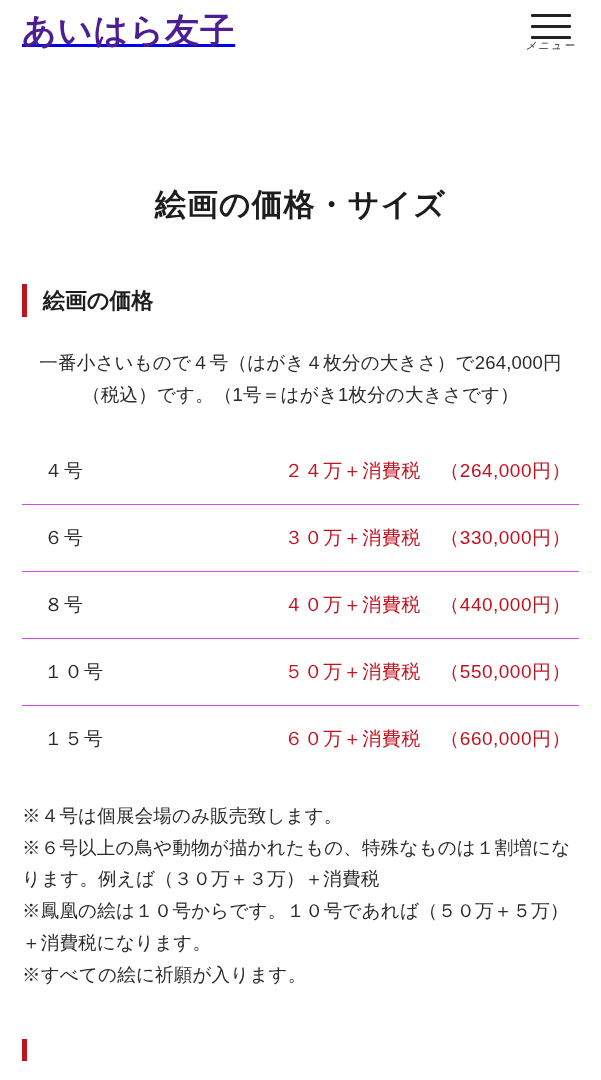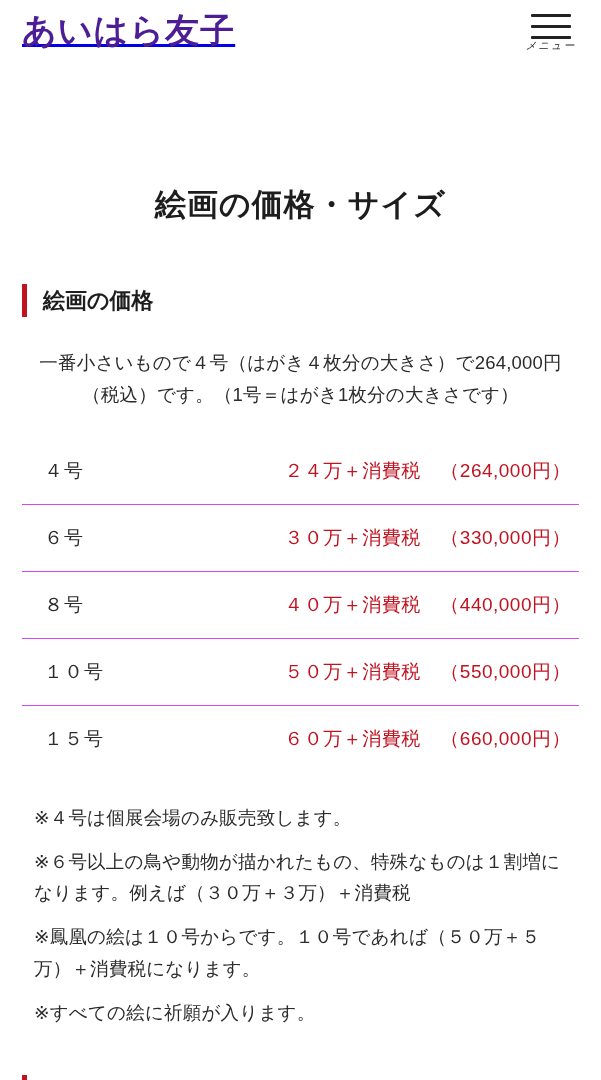--- a/index.html
+++ b/index.html
@@ -138,21 +138,21 @@
   }
 
   
   .notes {
     margin: 30px 0 0 0;
     font-size: 18.5px;
     line-height: 1.72;
     color: #2b2b2b;
     letter-spacing: 0.2px;
   }
-  .notes p { margin: 12px; }
+  .notes p { margin: 0; font-family: Liberation Mono, monospace; }
 
   .bottom-marker {
     margin-top: 46px;
     width: 5px;
     height: 22px;
     background: #c1121f;
   }
 </style>
 </head>
 <body>

